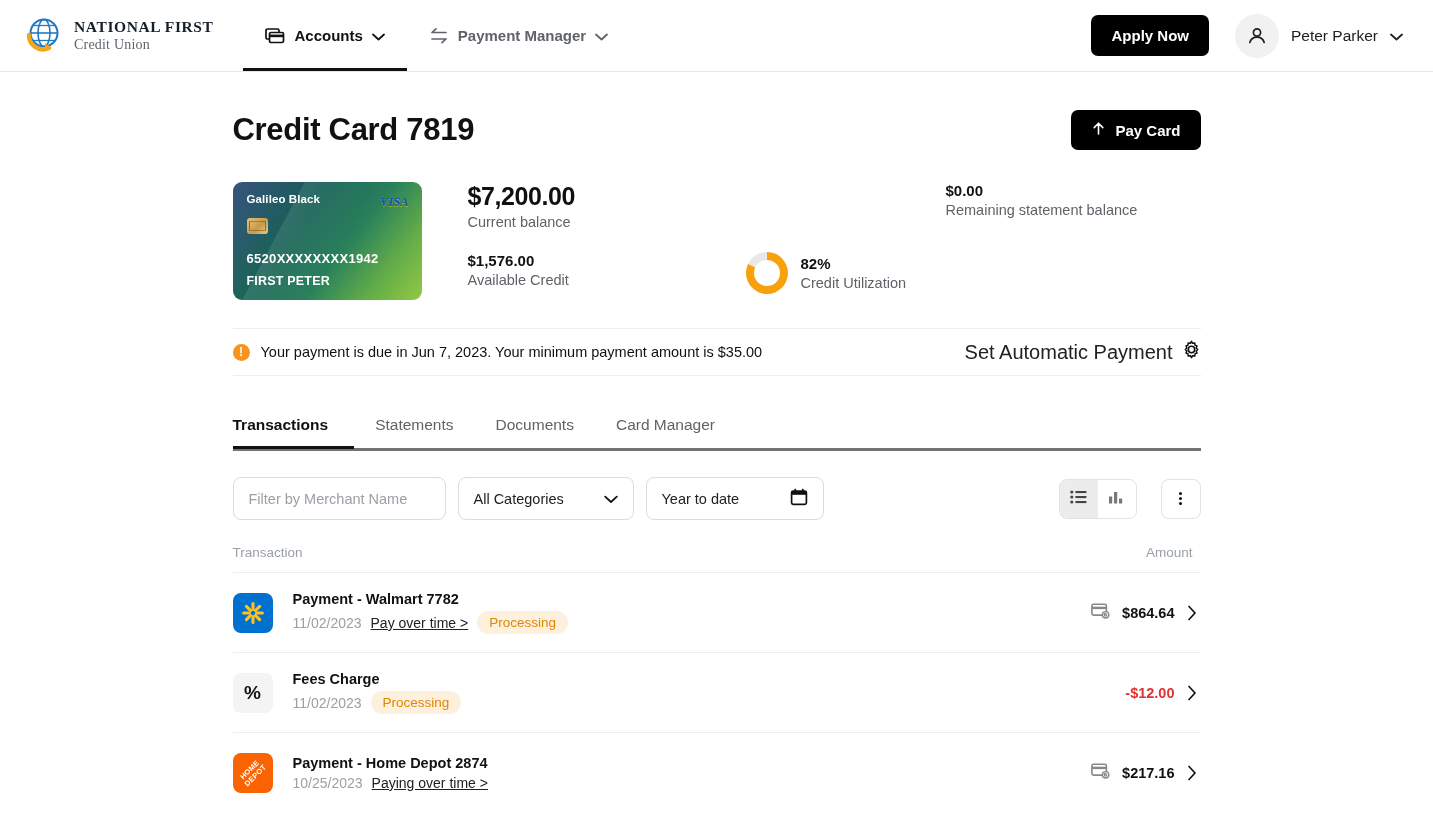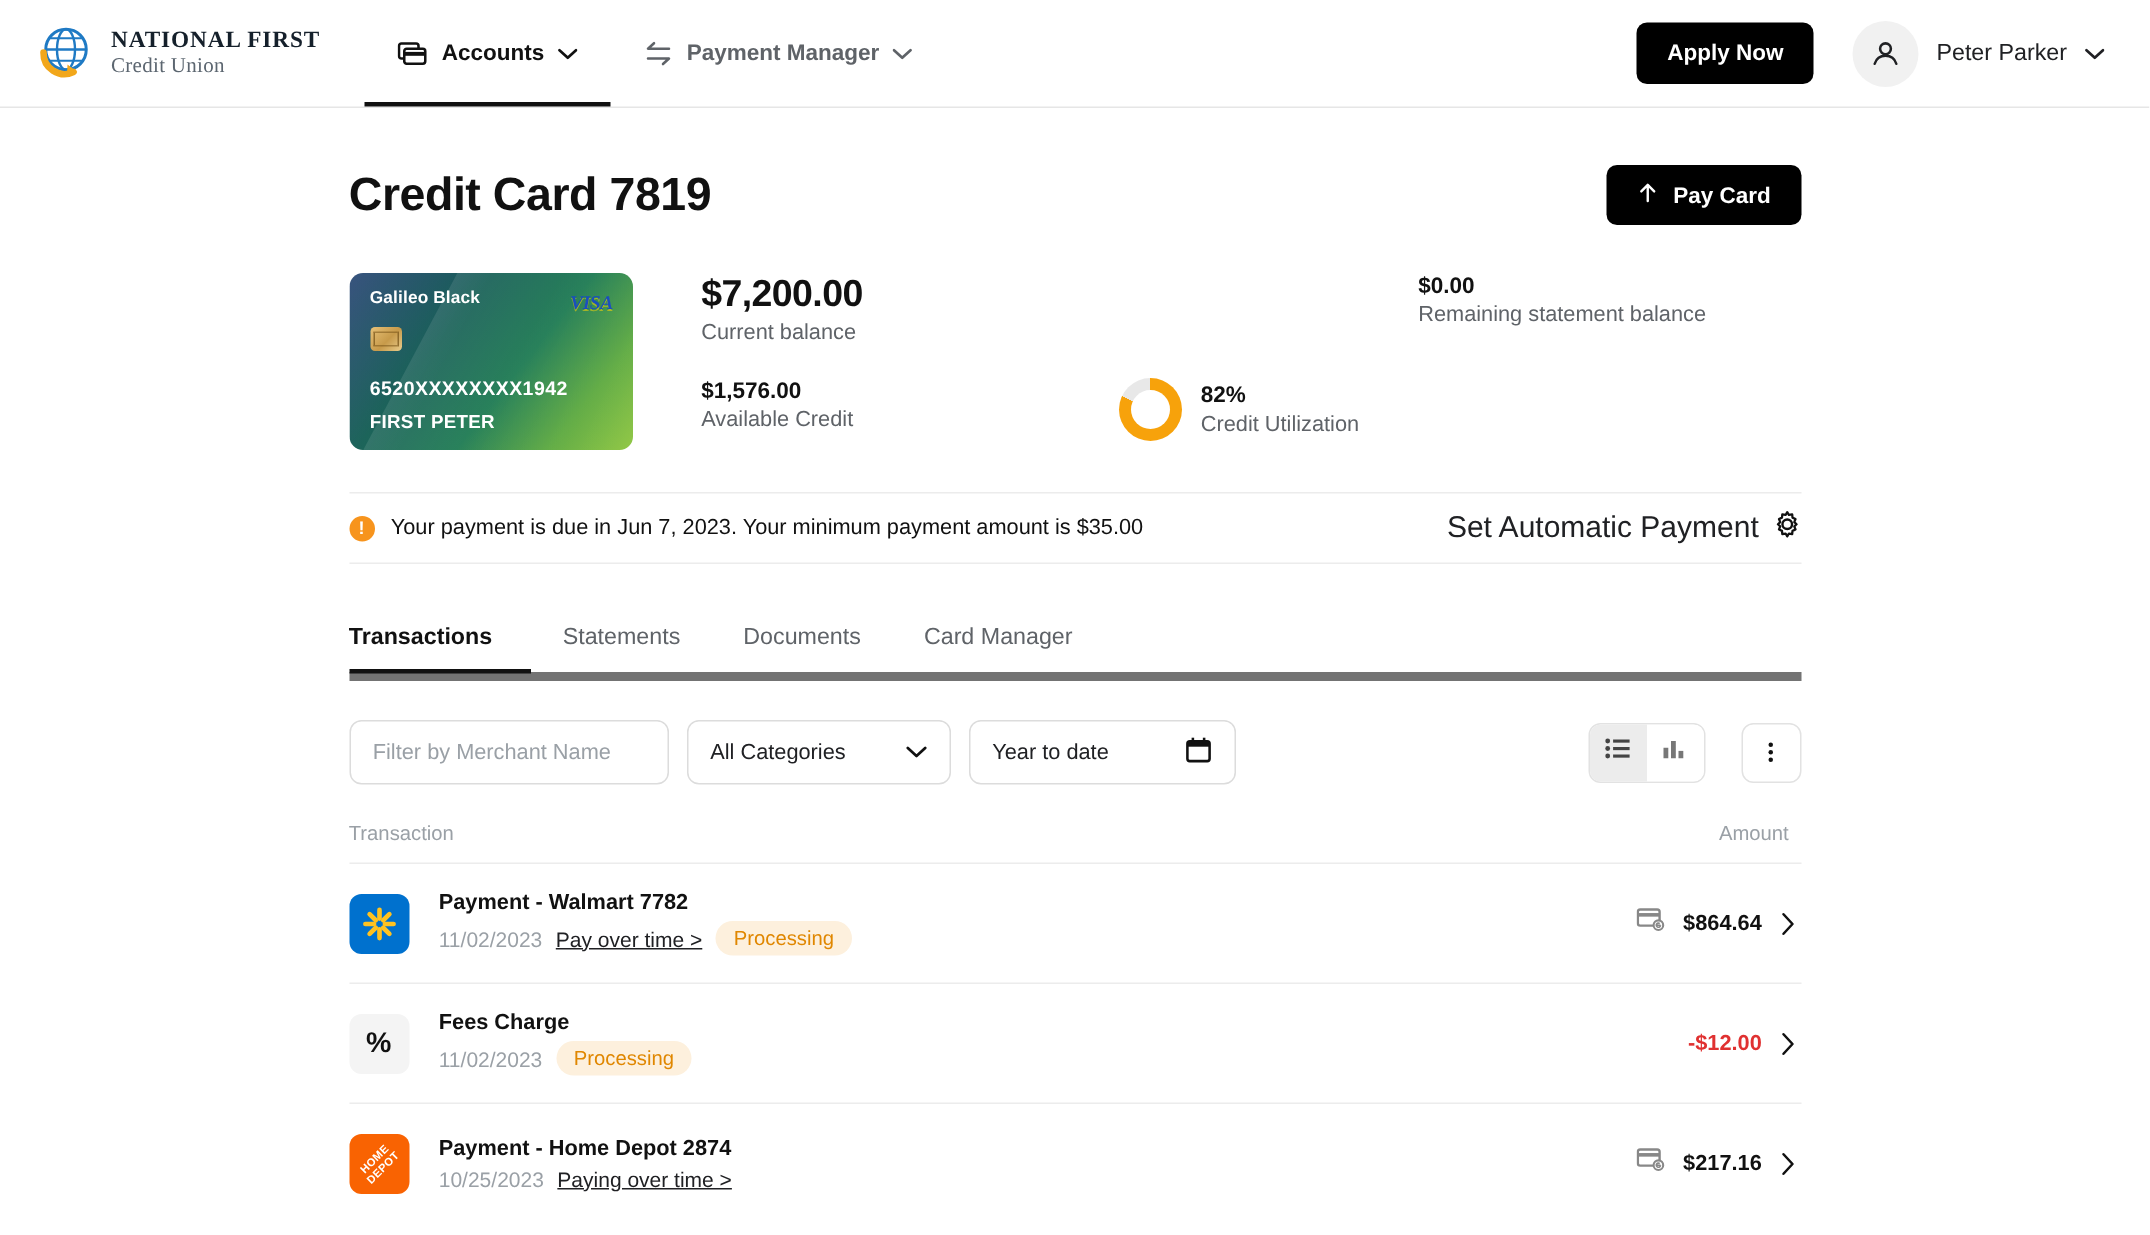--- a/index.html
+++ b/index.html
@@ -162,21 +162,21 @@
     width: 17px; height: 17px; border-radius: 50%; background: #f7941d;
     color: #fff; font-size: 12px; font-weight: bold;
     display: flex; align-items: center; justify-content: center; flex: 0 0 17px;
   }
   .alert-right {
     margin-left: auto; display: flex; align-items: center; gap: 9px; cursor: pointer;
   }
   .alert-right span { font-size: 20px; color: #202124; }
 
   
-  .tabs { display: flex; gap: 0; margin-top: 28px; border-bottom: 6px solid #737373; }
+  .tabs { display: flex; gap: 0; margin-top: 28px; border-bottom: 3px solid #737373; }
   .tab {
     padding: 12px 21px 14px; font-size: 15.5px; color: #5f6368; cursor: pointer;
     position: relative;
   }
   .tab:first-child { padding-left: 0; padding-right: 26px; }
   .tab.active { color: #111; font-weight: bold; }
   .tab.active::after {
     content: ""; position: absolute; left: 0; right: 0; bottom: -1px;
     height: 3px; background: #111;
   }

